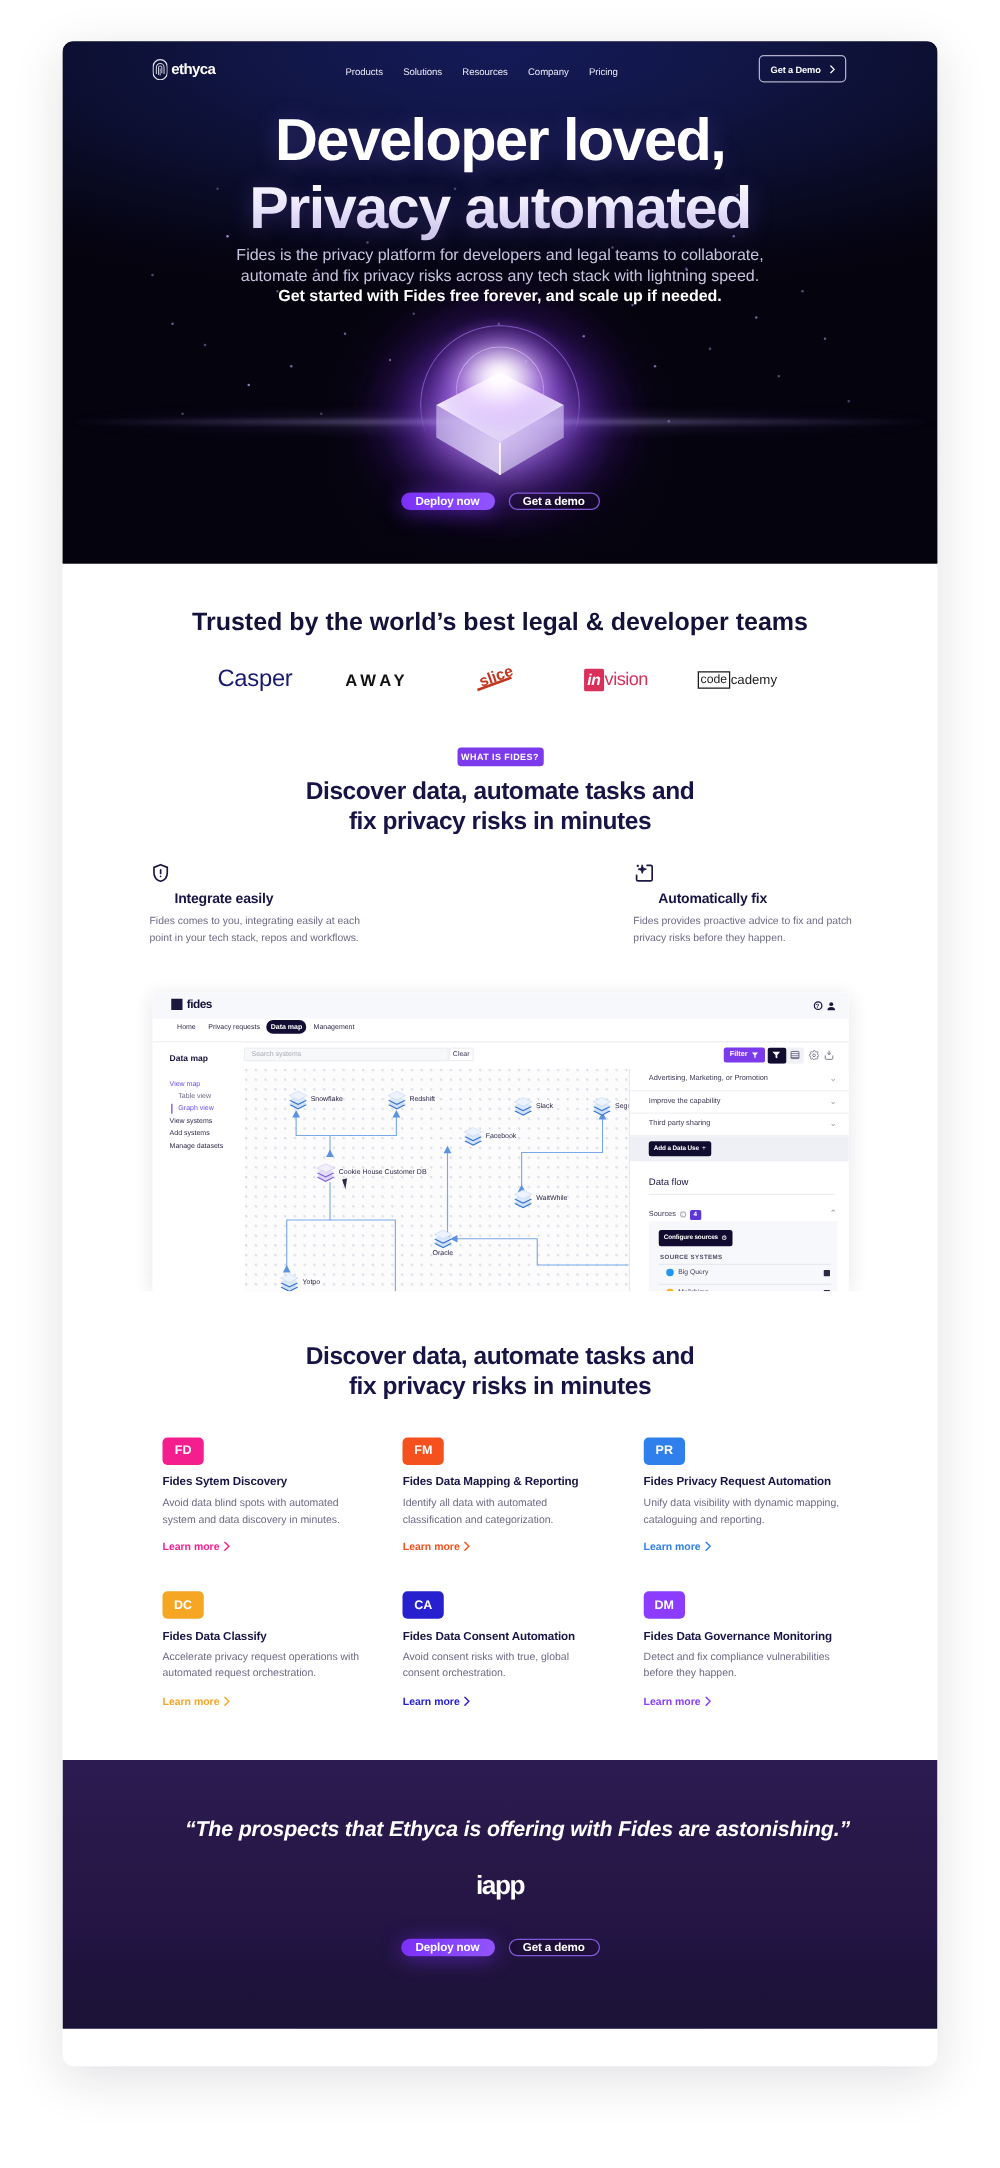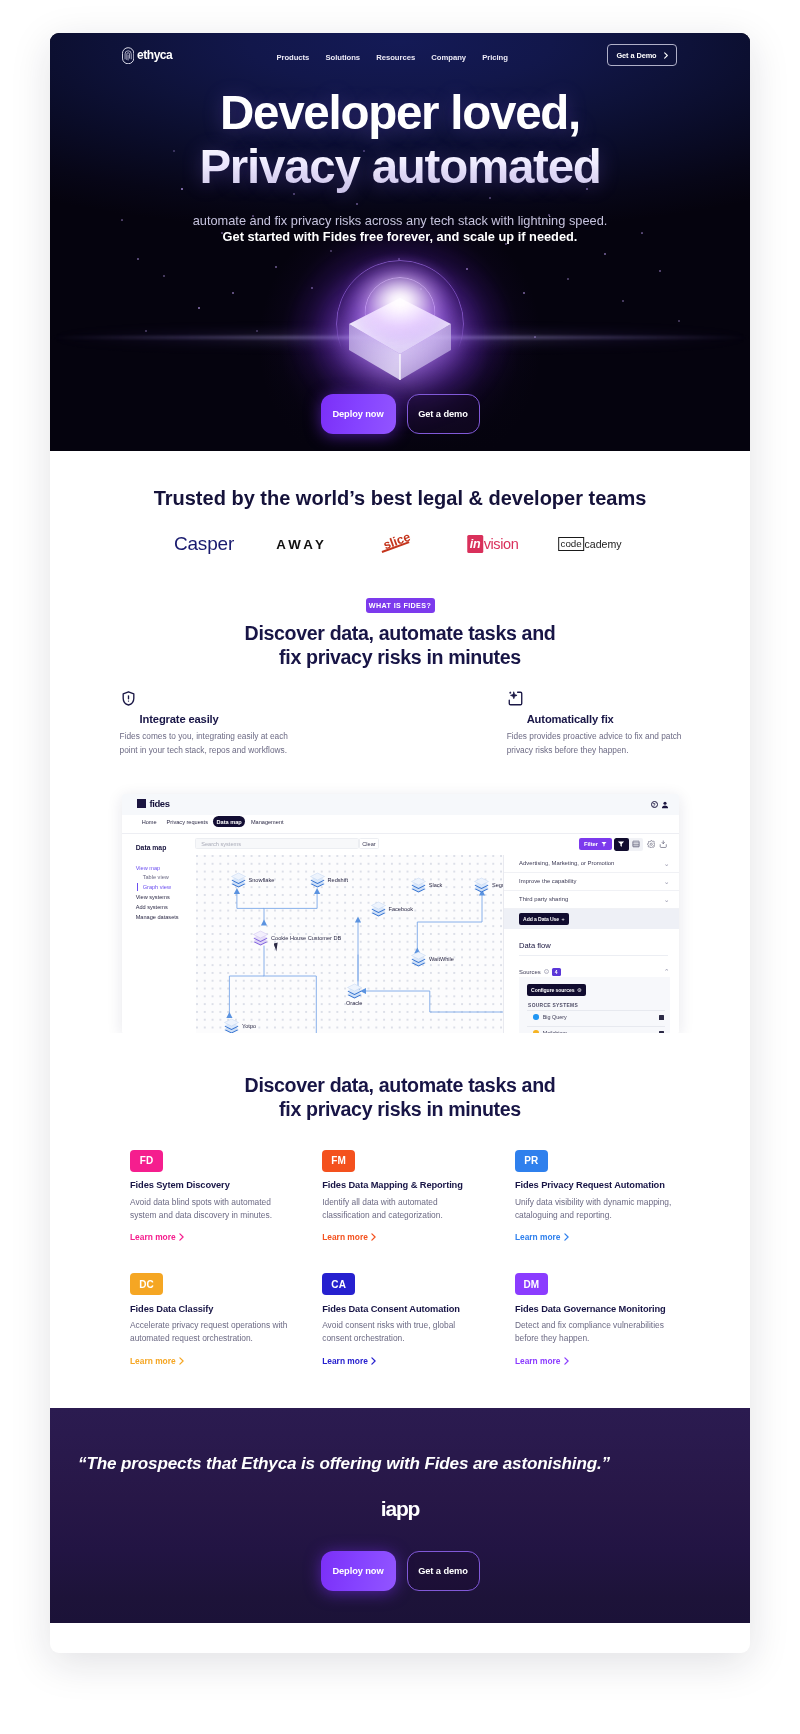--- a/index.html
+++ b/index.html
@@ -25,21 +25,21 @@
   .stars{position:absolute;inset:0;z-index:8;pointer-events:none;}
   .stars i{position:absolute;border-radius:50%;background:#c9a8ff;}
   .hero-fade{position:absolute;left:0;right:0;bottom:0;height:110px;
      background:linear-gradient(180deg,rgba(5,3,14,0) 0%,rgba(5,3,14,.55) 45%,#05030e 100%);}
 
   
   .nav{position:absolute;left:0;right:0;top:0;height:55px;z-index:20;}
   .logo{position:absolute;left:71.7px;top:13.5px;display:flex;align-items:center;gap:3px;}
   .logo-text{color:#fff;font-size:12px;font-weight:700;letter-spacing:-.45px;}
   .nav-links{position:absolute;left:226.4px;top:19.5px;display:flex;gap:16.2px;}
-  .nav-links a{color:#eceaf6;font-size:7.7px;font-weight:700;text-decoration:none;letter-spacing:-.05px;}
+  .nav-links a{color:#eceaf6;font-size:7.7px;font-weight:400;text-decoration:none;letter-spacing:-.05px;}
   .nav-cta{position:absolute;left:557px;top:11px;width:70px;height:22px;box-sizing:border-box;
      border:1px solid #b0b0c8;border-radius:4px;display:flex;align-items:center;justify-content:center;gap:7px;
      color:#fff;font-size:7.4px;font-weight:700;letter-spacing:-.1px;}
   .nav-cta .chev{display:flex;align-items:center;}
 
   
   .h1{position:absolute;left:0;right:0;top:53px;text-align:center;color:#fff;font-size:47.5px;line-height:54px;
       font-weight:700;letter-spacing:-1.25px;z-index:12;margin:0;
       text-shadow:0 2px 20px rgba(140,110,245,.30);}
   .h1 .l2{display:block;background:linear-gradient(180deg,#ffffff 0%,#fbfaff 45%,#cdc5e6 100%);
@@ -62,21 +62,21 @@
      filter:blur(2px);}
   .glow-core{position:absolute;left:50%;top:13px;transform:translate(-50%,-50%);width:130px;height:104px;z-index:5;
      pointer-events:none;
      background:radial-gradient(50% 50% at 50% 50%, rgba(255,255,255,1) 0%, rgba(255,250,255,.95) 14%, rgba(243,228,255,.75) 30%, rgba(214,168,255,.42) 52%, rgba(176,112,248,.18) 72%, rgba(0,0,0,0) 90%);
      filter:blur(3px);}
   .cube-svg{position:absolute;left:50%;top:9px;transform:translateX(-50%);z-index:3;
      filter:drop-shadow(0 0 14px rgba(200,165,255,.5));}
 
   
   .hero-btns{position:absolute;left:0;right:0;top:361px;display:flex;justify-content:center;gap:11px;z-index:15;}
-  .btn{height:40px;border-radius:12px;display:flex;align-items:center;justify-content:center;
+  .btn{height:14px;border-radius:12px;display:flex;align-items:center;justify-content:center;
        font-size:9.3px;font-weight:700;color:#fff;box-sizing:border-box;letter-spacing:-.1px;}
   .btn-primary{width:75px;background:linear-gradient(100deg,#7b2ff7 0%,#8542ff 48%,#9255ff 100%);
      box-shadow:0 2px 16px rgba(124,46,245,.55);}
   .btn-ghost{width:73px;border:1px solid #8159d8;background:rgba(26,10,48,.45);}
 
   
   .sec-white{background:#fff;}
   .trusted{position:relative;padding-top:36px;padding-bottom:0;}
   .trusted h2{margin:0;text-align:center;color:#15123a;font-size:20px;font-weight:700;letter-spacing:0px;}
   .logos1{position:relative;margin-top:21px;height:26px;}
@@ -226,21 +226,21 @@
   .card .more b{font-weight:400;font-size:7px;line-height:8px;display:inline-block;}
   .card .more svg{display:block;}
   .m1{color:#f51e8e;} .m2{color:#f4511e;} .m3{color:#2f80ed;}
   .m4{color:#f5a623;} .m5{color:#2620cf;} .m6{color:#8b3cff;}
 
   
   .cta{position:relative;height:215px;background:
      linear-gradient(180deg, #2b1b50 0%, #2a1a4e 12%, #271747 42%, #221443 66%, #1d1339 88%, #1b1238 100%),
      radial-gradient(70% 90% at 50% 40%, rgba(70,48,118,.30) 0%, rgba(60,40,104,.10) 45%, rgba(0,0,0,0) 78%);
      overflow:hidden;}
-  .cta .quote{position:absolute;left:0;right:0;top:46.5px;color:#fff;font-size:17.1px;
+  .cta .quote{position:absolute;left:0;right:0;top:46.5px;text-align:center;color:#fff;font-size:17.1px;
      font-weight:700;font-style:italic;letter-spacing:-.15px;padding-left:28px;}
   .cta .attr{position:absolute;left:0;right:0;top:70.5px;text-align:center;color:#f2eefa;font-size:9.4px;font-weight:700;}
   .cta .iapp{position:absolute;left:0;right:0;top:89px;text-align:center;color:#fff;font-size:21px;font-weight:700;letter-spacing:-1.2px;}
   .cta-btns{position:absolute;left:0;right:0;top:143px;display:flex;justify-content:center;gap:11px;}
 </style>
 </head>
 <body>
 
 <div class="page">
 
@@ -275,21 +275,21 @@
             </svg>
           </span>
       </div>
     </nav>
 
     <h1 class="h1">
       <span>Developer loved,</span>
       <span class="l2">Privacy automated</span>
     </h1>
     <div class="sub">
-      <br>
+      <span>Fides is the privacy platform for developers and legal teams to collaborate,</span><br>
       <span>automate and fix privacy risks across any tech stack with lightning speed.</span><br>
       <b>Get started with Fides free forever, and scale up if needed.</b>
     </div>
 
     <div class="cube-wrap">
       <div class="ring2"></div>
       <div class="ring"></div>
       <div class="glow"></div>
       <svg class="cube-svg" width="110" height="92" viewBox="0 0 110 92">
         <defs>

